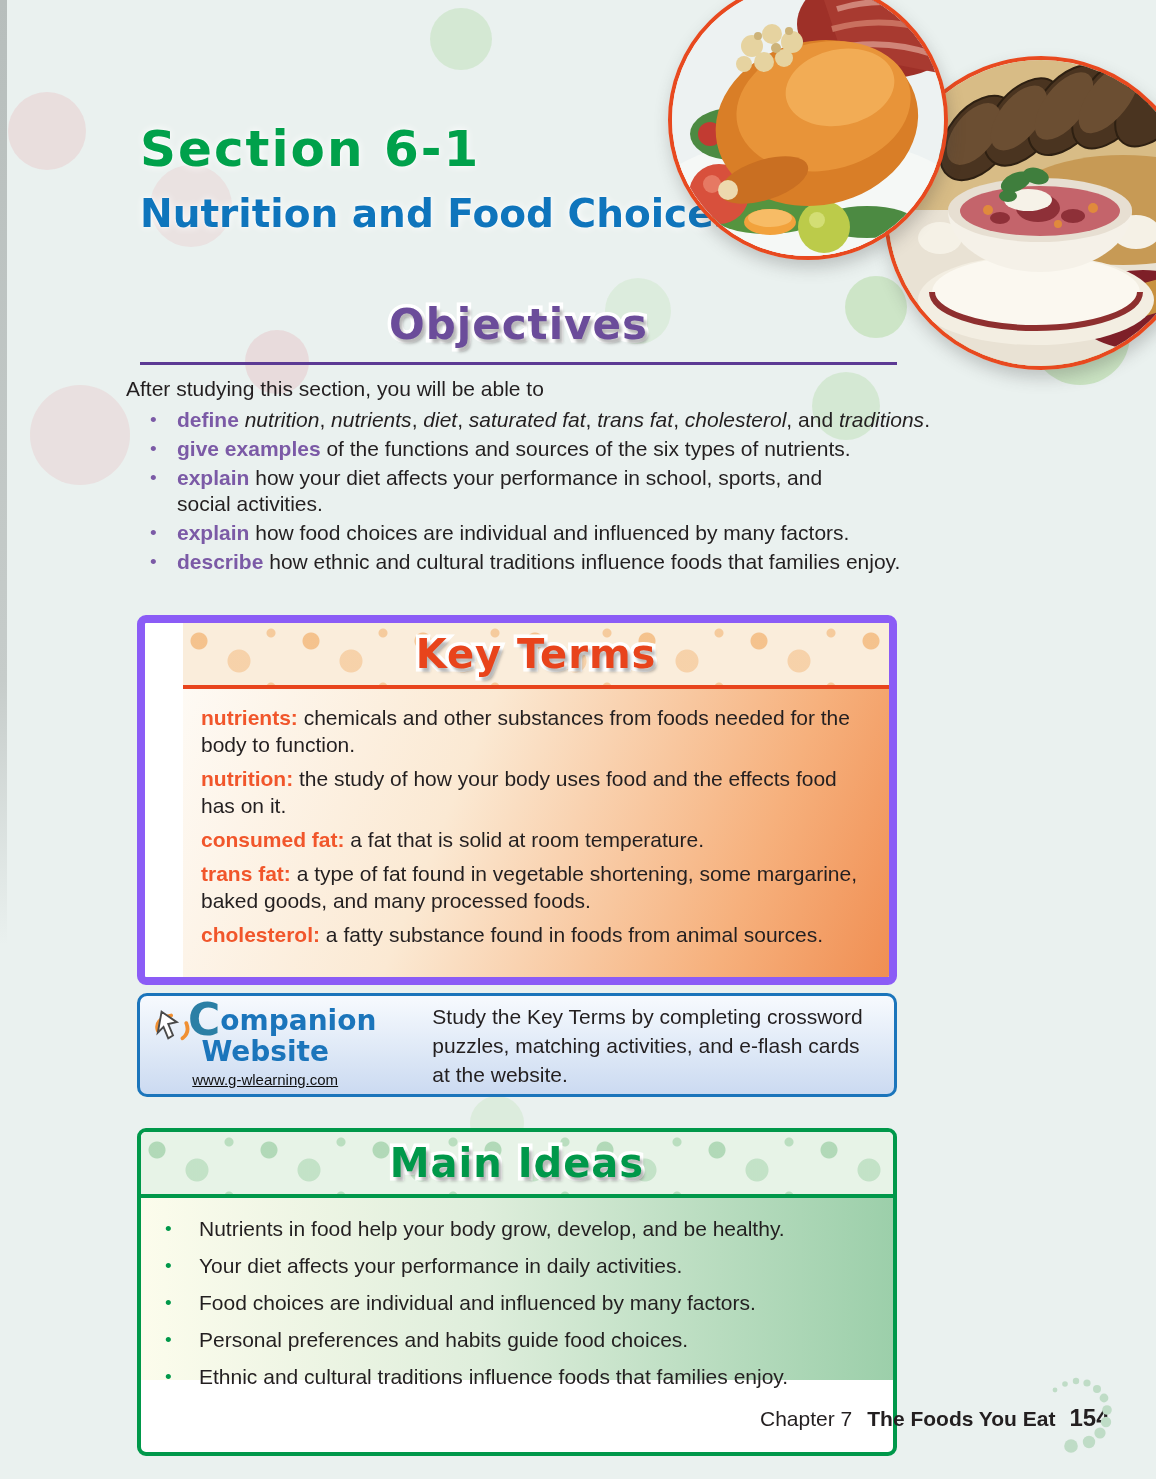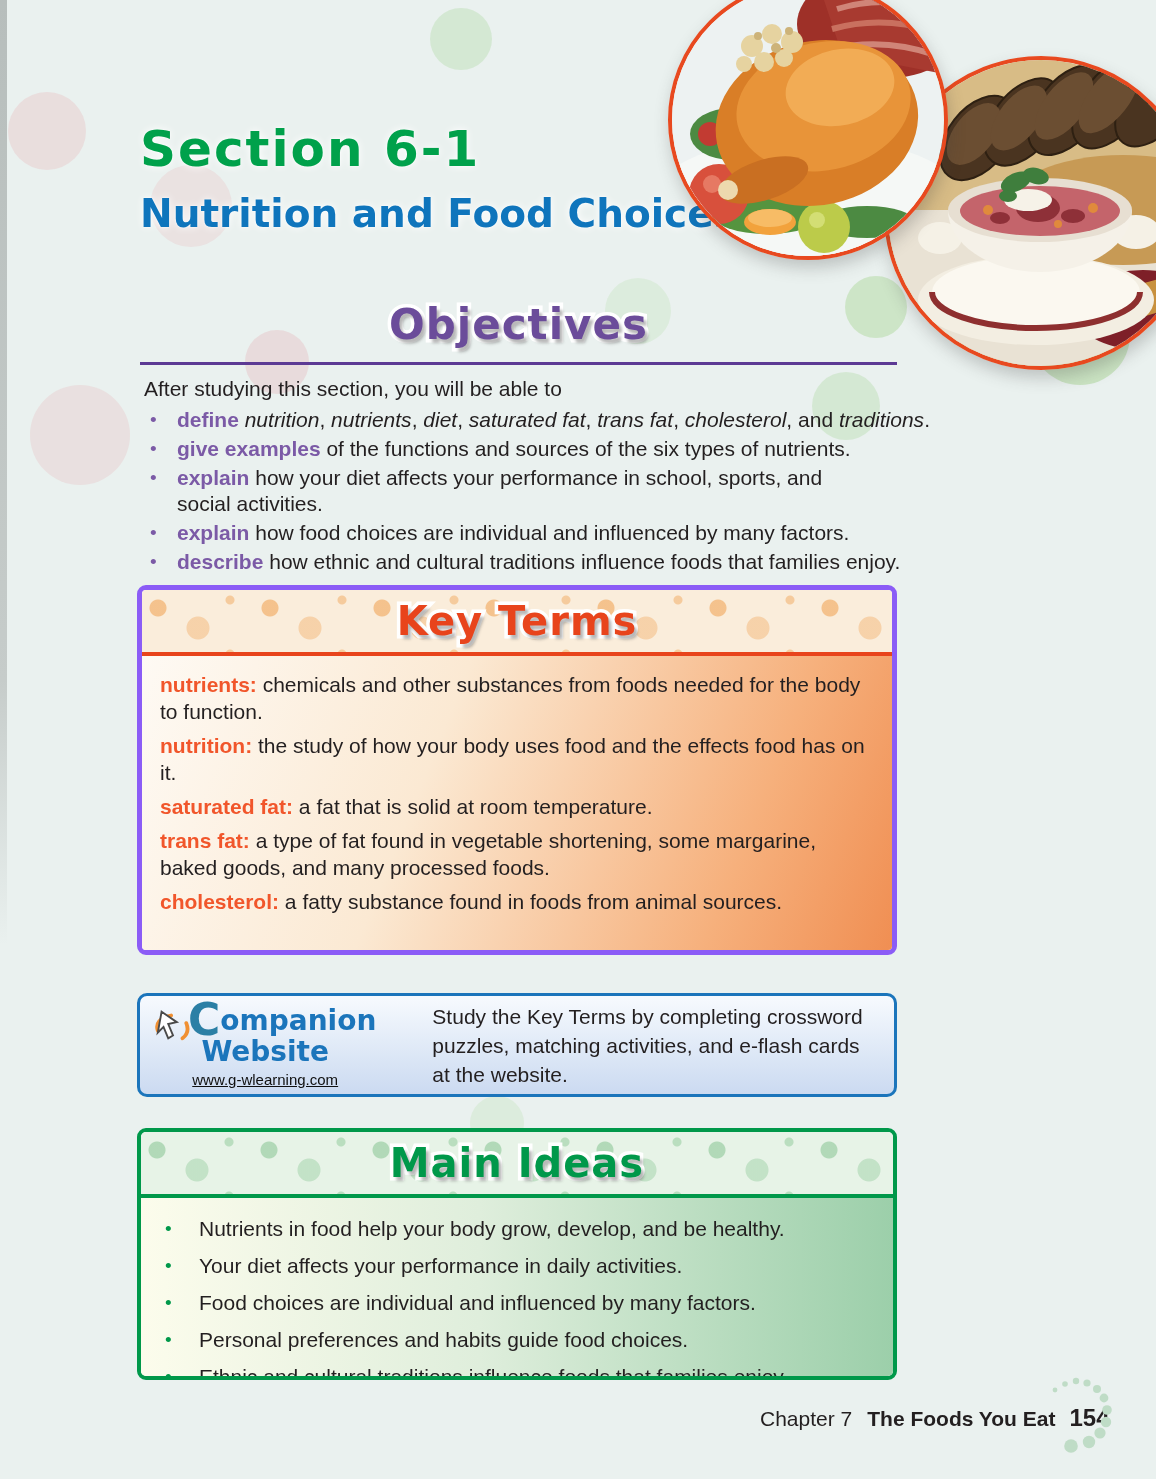--- a/index.html
+++ b/index.html
@@ -24,31 +24,31 @@
   .photo-turkey{left:668px;top:-20px;width:272px;height:272px;z-index:3;}
   .photo-soup{left:884px;top:56px;width:306px;height:306px;z-index:2;}
   .photo svg{display:block;width:100%;height:100%;}
   
   .bubble{font-family:"DejaVu Sans",sans-serif;font-weight:bold;
     -webkit-text-stroke:7px #FFFFFF;paint-order:stroke fill;
     text-shadow:3px 4px 3px rgba(95,95,95,0.45);letter-spacing:1px;}
   .objectives-heading{position:absolute;left:140px;top:300px;width:757px;text-align:center;}
   .objectives-heading .bubble{font-size:42px;color:#6B4C9A;}
   .rule{position:absolute;left:140px;top:362px;width:757px;height:3px;background:#5C3A94;}
-  .intro{position:absolute;left:144px;top:377px;font-size:21px;}
+  .intro{position:absolute;left:126px;top:377px;font-size:21px;}
   .obj-list{position:absolute;left:140px;top:407px;width:790px;list-style:none;margin:0;padding:0;}
   .obj-list li{display:flex;font-size:21px;line-height:26px;margin-bottom:3px;}
   .obj-list .dot{flex:0 0 37px;padding-left:10px;box-sizing:border-box;color:#7B5AA6;font-size:19px;}
   .kw{font-weight:bold;color:#7B5AA6;white-space:pre;}
   .it{font-style:italic;}
   
   .panel{position:absolute;left:137px;width:760px;box-sizing:border-box;
     border-radius:9px;overflow:hidden;background:#fff;}
   .panel-header{height:62px;display:flex;align-items:center;justify-content:center;}
-  .kt{top:585px;height:370px;border:5px solid #8b5cf6;}
+  .kt{top:615px;height:370px;border:8px solid #8b5cf6;padding-left:38px;}
   .kt .panel-header{background-color:#FAEDDB;border-bottom:4px solid #E8441C;
     background-image:
       radial-gradient(circle at 16px 18px, rgba(238,152,64,0.50) 8px, transparent 9px),
       radial-gradient(circle at 56px 38px, rgba(238,152,64,0.32) 11px, transparent 12px),
       radial-gradient(circle at 88px 10px, rgba(238,152,64,0.40) 4px, transparent 5px);
     background-size:112px 54px;}
   .kt .panel-header .bubble{font-size:40px;color:#E8441C;}
   .kt-body{height:300px;box-sizing:border-box;padding:15px 18px 0 18px;
     background:linear-gradient(112deg,#FEFAF4 0%,#FBE9D3 38%,#F6B07C 78%,#F08E52 100%);}
   .kt-body p{margin:0 0 7px 0;font-size:21px;line-height:27px;}
@@ -59,21 +59,21 @@
     display:flex;align-items:center;padding:0 14px;}
   .cw-logo{flex:0 0 212px;text-align:center;}
   .cw-row1{display:flex;align-items:flex-end;justify-content:center;}
   .cw-cursor{width:38px;height:38px;margin:0 -4px -6px 0;}
   .cw-c{font-family:"DejaVu Sans",sans-serif;font-size:44px;line-height:36px;font-weight:bold;color:#2B7FA5;}
   .cw-rest{font-family:"DejaVu Sans",sans-serif;font-size:28px;line-height:34px;font-weight:bold;color:#1B75BB;}
   .cw-website{font-family:"DejaVu Sans",sans-serif;font-size:28px;font-weight:bold;color:#1B75BB;margin-top:-3px;}
   .cw-url{font-size:15px;font-weight:normal;color:#101010;text-decoration:underline;margin-top:3px;display:inline-block;cursor:pointer;}
   .cw-text{font-size:21px;line-height:29px;margin-left:56px;width:524px;}
   
-  .mi{top:1128px;height:252px;border:4px solid #00984A;}
+  .mi{top:1128px;height:328px;border:4px solid #00984A;}
   .mi .panel-header{background-color:#E7F3E7;border-bottom:4px solid #00984A;
     background-image:
       radial-gradient(circle at 16px 18px, rgba(112,186,126,0.45) 8px, transparent 9px),
       radial-gradient(circle at 56px 38px, rgba(112,186,126,0.30) 11px, transparent 12px),
       radial-gradient(circle at 88px 10px, rgba(112,186,126,0.38) 4px, transparent 5px);
     background-size:112px 54px;}
   .mi .panel-header .bubble{font-size:40px;color:#00984A;}
   .mi-body{height:182px;box-sizing:border-box;padding-top:18px;
     background:linear-gradient(to right,#FCFCEC 0%,#DFEEDC 45%,#9CCFAA 100%);}
   .mi-body ul{list-style:none;margin:0;padding:0;}
@@ -225,21 +225,21 @@
   </li>
 </ul>
 
 <div class="panel kt">
   <div class="panel-header">
     <span class="bubble">Key Terms</span>
   </div>
   <div class="kt-body">
     <p><span class="term">nutrients:</span><span> chemicals and other substances from foods needed for the body to function.</span></p>
     <p><span class="term">nutrition:</span><span> the study of how your body uses food and the effects food has on it.</span></p>
-    <p><span class="term">saturated fat:</span><span> a fat that is solid at room temperature.</span></p>
+    <p><span class="term">consumed fat:</span><span> a fat that is solid at room temperature.</span></p>
     <p><span class="term">trans fat:</span><span> a type of fat found in vegetable shortening, some margarine, baked goods, and many processed foods.</span></p>
     <p><span class="term">cholesterol:</span><span> a fatty substance found in foods from animal sources.</span></p>
 
   </div>
 </div>
 
 <div class="panel cw">
   <div class="cw-logo">
     <div class="cw-row1">
       <svg class="cw-cursor" viewBox="0 0 40 40">

